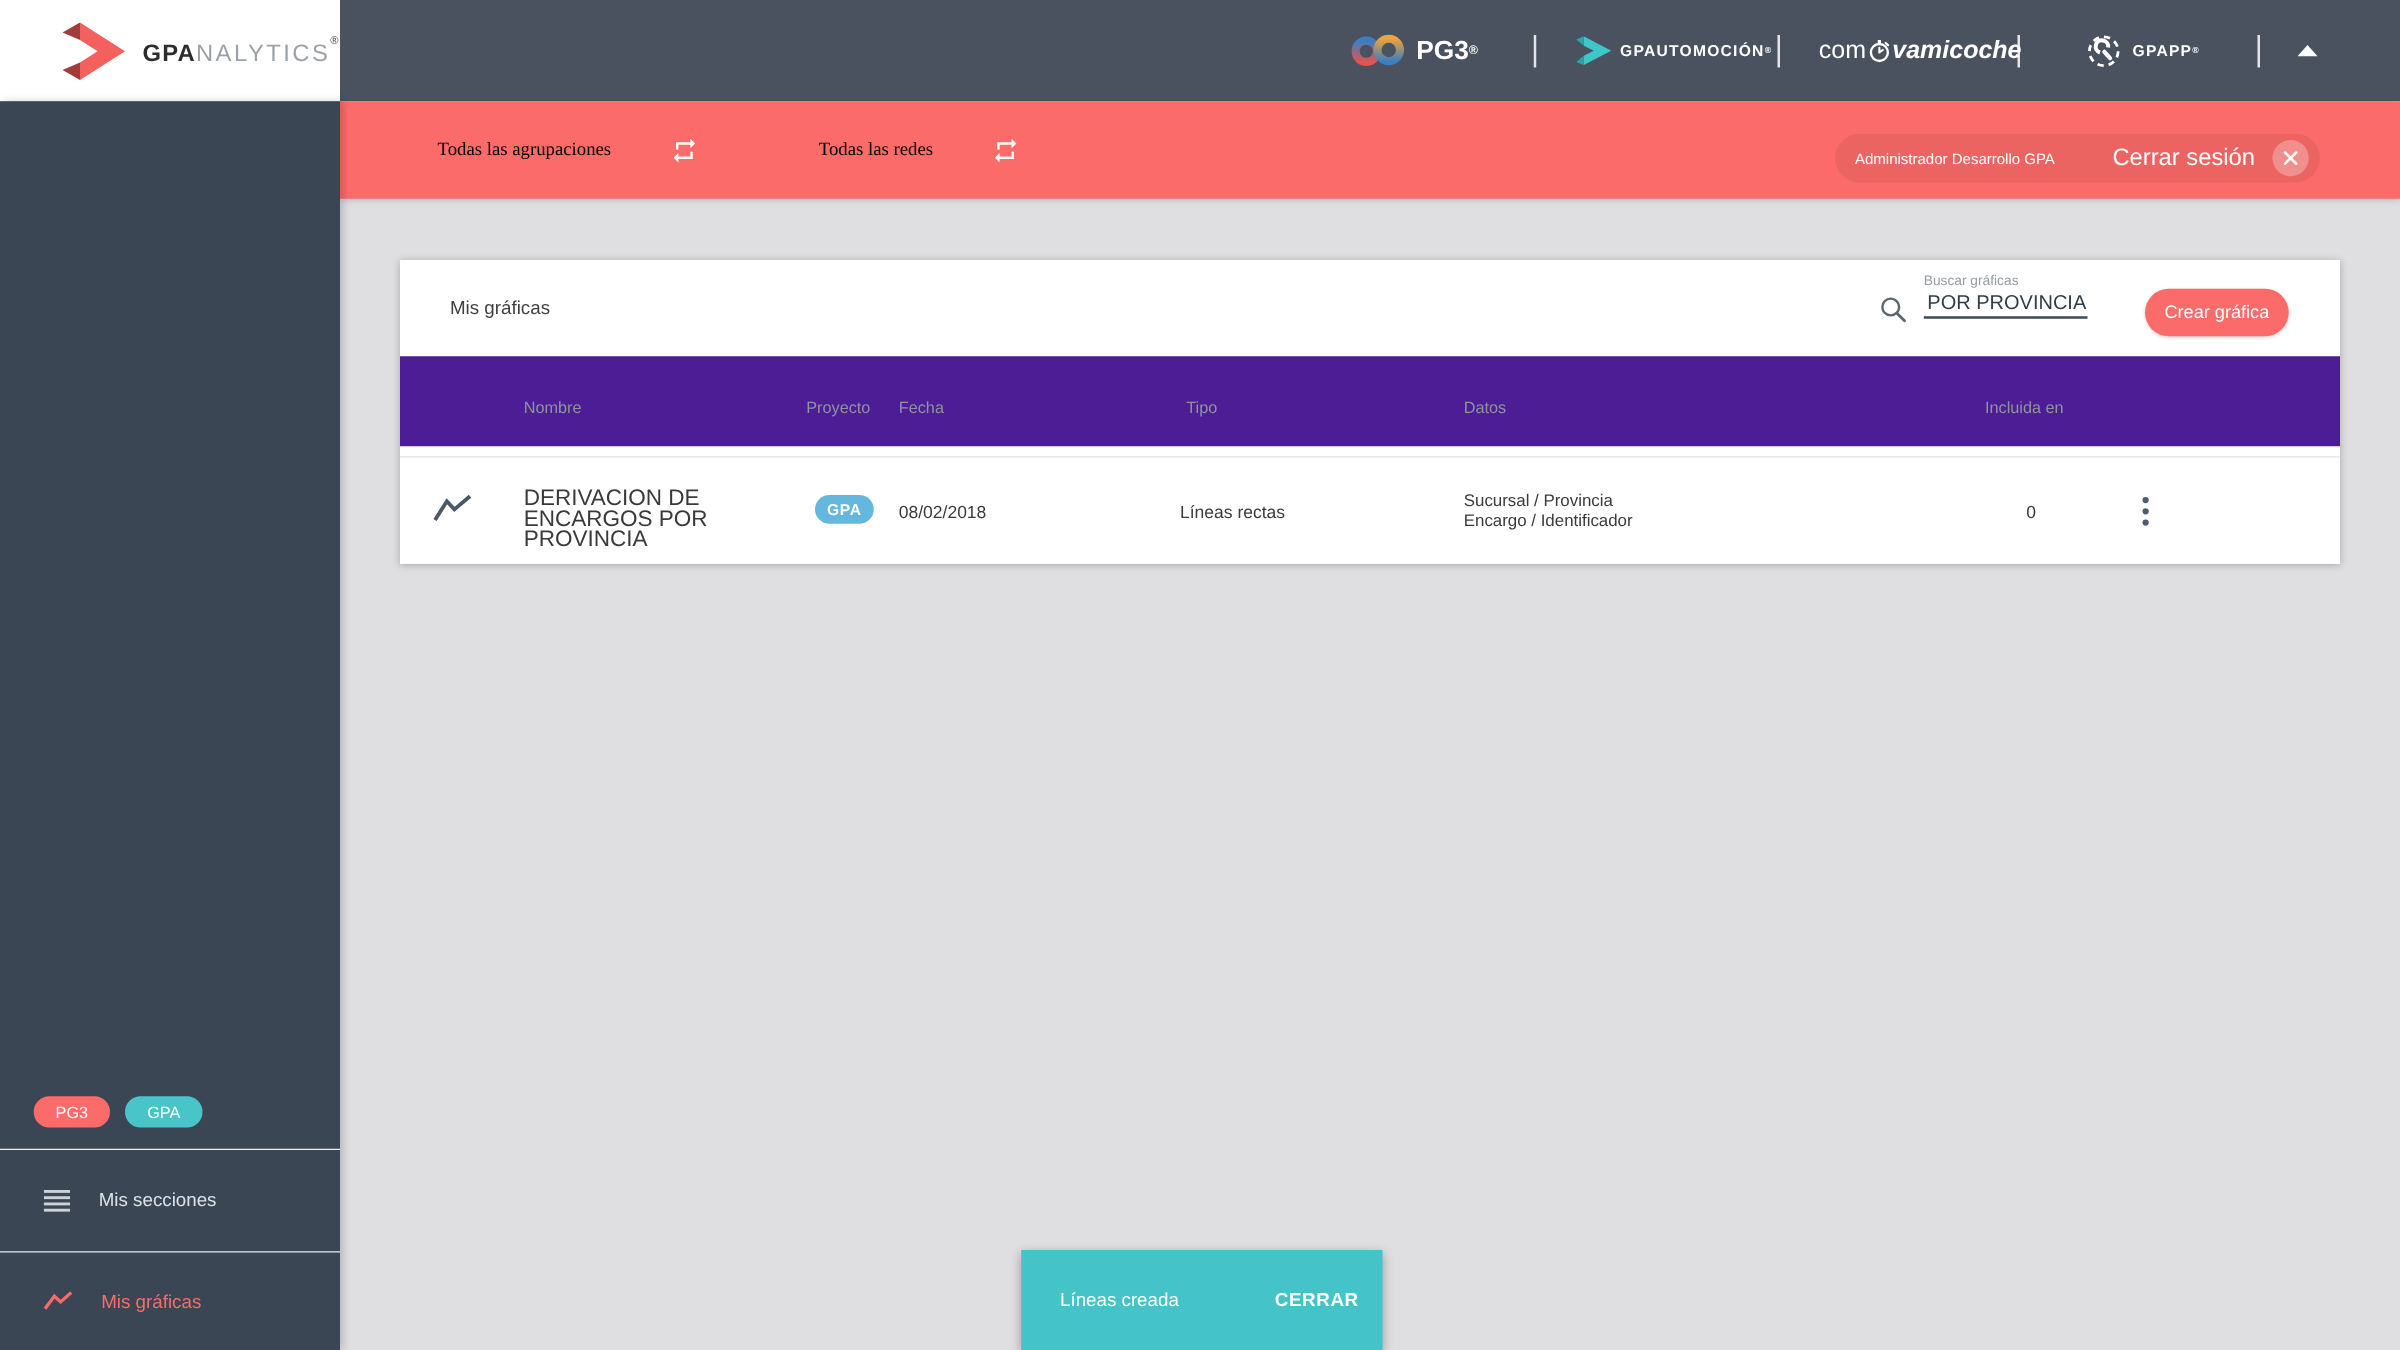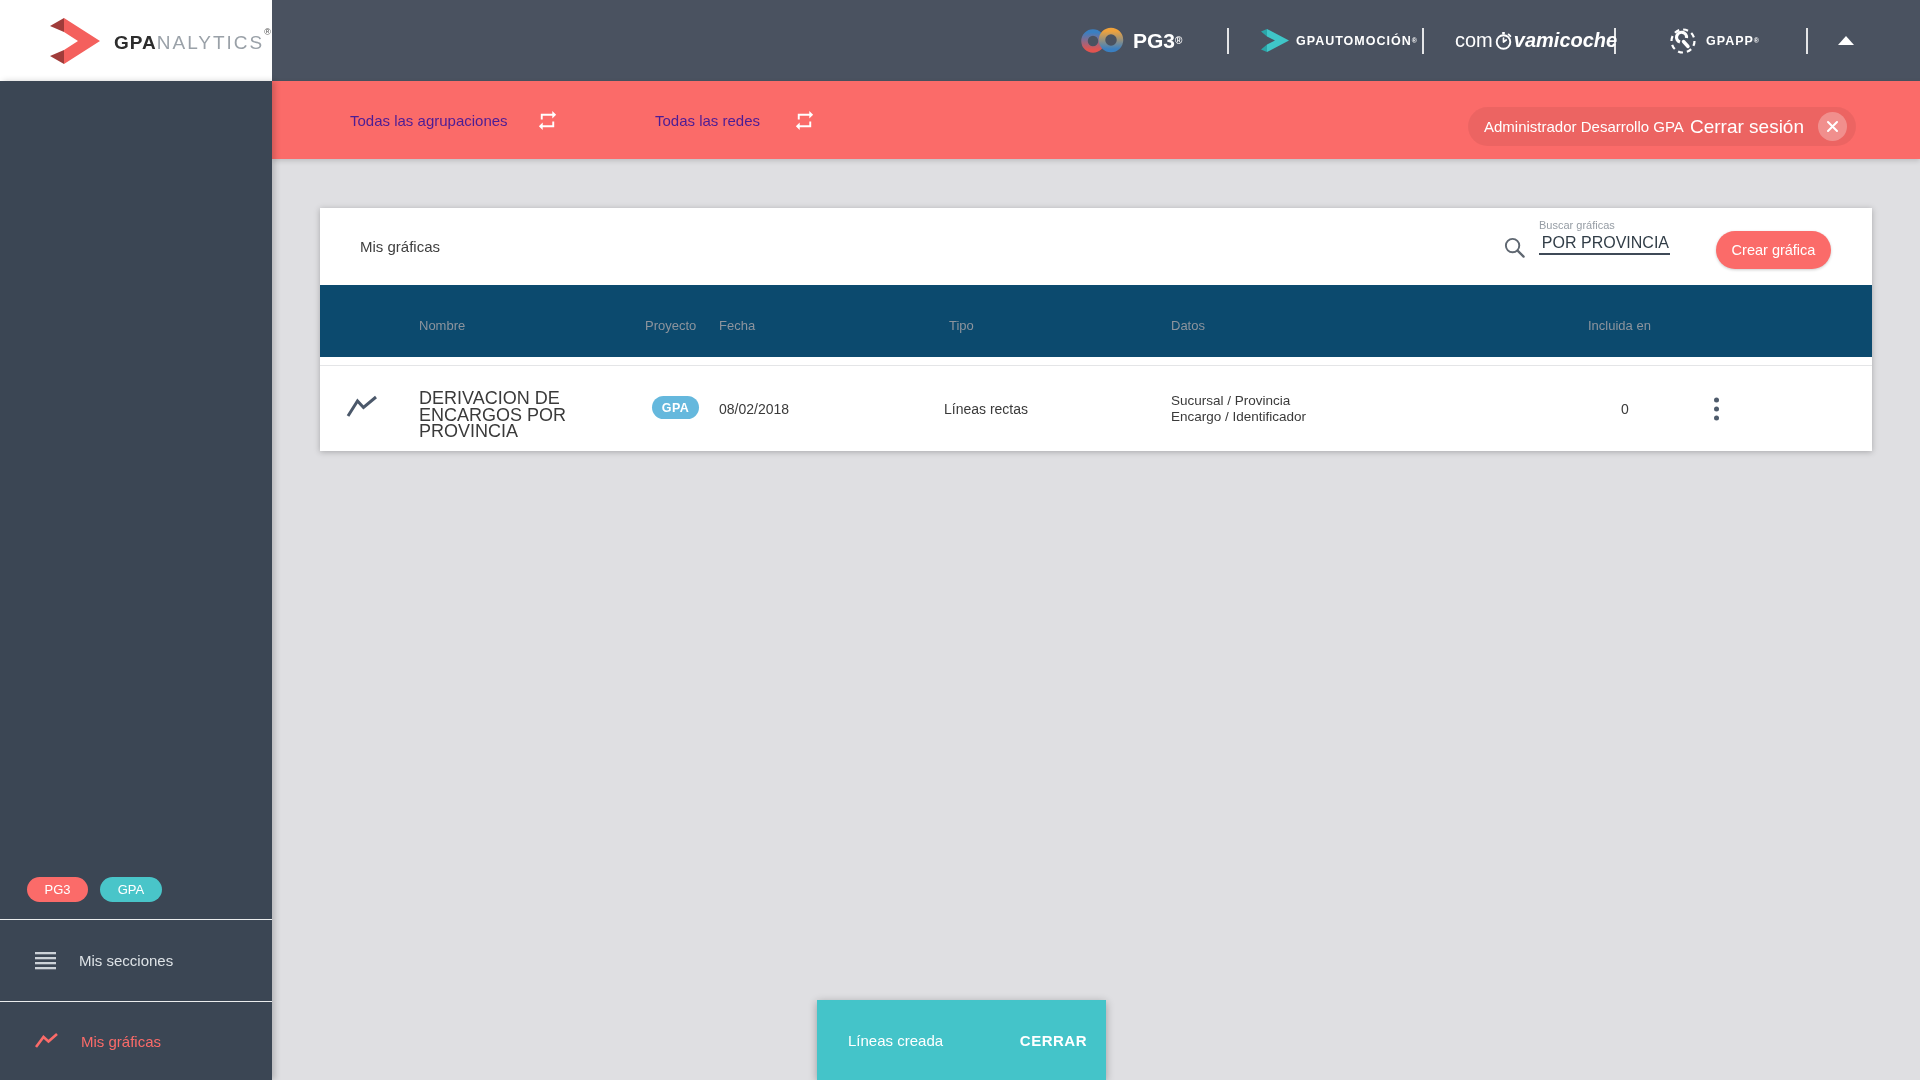--- a/index.html
+++ b/index.html
@@ -20,24 +20,24 @@
   .pg3-text sup{font-size:10px;vertical-align:9px;}
   .gpauto-text,.gpapp-text{font-size:12.5px;letter-spacing:1px;font-weight:bold;}
   .gpauto-text sup,.gpapp-text sup{font-size:7px;vertical-align:7px;}
   .comv{font-size:20px;display:flex;align-items:center;}
   .comv .pre{font-weight:normal;}
   .comv .post{font-weight:bold;font-style:italic;}
   .caret-up{width:0;height:0;border-left:8px solid transparent;border-right:8px solid transparent;border-bottom:9px solid #ffffff;cursor:pointer;}
 
   
   .filterbar{position:absolute;left:272px;top:81px;width:1648px;height:78px;background:#fb6b69;box-shadow:0 2px 5px rgba(0,0,0,.15);}
-  .filter-label{position:absolute;top:0;height:78px;display:flex;align-items:center;color:#4c1d95;font-size:15px;cursor:pointer;}
+  .filter-label{position:absolute;top:0;height:78px;display:flex;align-items:center;color:#000000;font-size:15px;cursor:pointer;font-family:Liberation Serif, serif;}
   .filter-icon{position:absolute;top:28px;cursor:pointer;}
   .user-pill{position:absolute;left:1196px;top:26px;width:388px;height:39px;border-radius:20px;background:rgba(0,0,0,.06);display:flex;align-items:center;padding:0 9px 0 16px;}
-  .user-name{color:#ffffff;font-size:15px;flex:1;}
+  .user-name{color:#ffffff;font-size:12px;flex:1;}
   .logout-btn{color:#ffffff;font-size:19px;margin-right:14px;cursor:pointer;white-space:nowrap;}
   .x-circle{width:29px;height:29px;border-radius:50%;background:rgba(255,255,255,.28);display:flex;align-items:center;justify-content:center;cursor:pointer;}
 
   
   .sidebar{position:absolute;left:0;top:81px;width:272px;height:999px;background:#3b4654;box-shadow:3px 0 6px rgba(0,0,0,.18);}
   .sb-badges{position:absolute;left:0;top:796px;width:272px;height:25px;}
   .sb-badge{position:absolute;top:0;height:25px;border-radius:13px;color:#fff;font-size:13px;display:flex;align-items:center;justify-content:center;cursor:pointer;}
   .sb-badge.pg3{left:27px;width:61px;background:#fb6b69;}
   .sb-badge.gpa{left:100px;width:62px;background:#49c5c9;}
   .sb-div{position:absolute;left:0;width:272px;height:1px;background:rgba(255,255,255,.9);}
@@ -48,21 +48,21 @@
   
   .card{position:absolute;left:320px;top:208px;width:1552px;height:243px;background:#ffffff;box-shadow:0 1px 6px rgba(0,0,0,.25);}
   .card-title{position:absolute;left:40px;top:0;height:77px;display:flex;align-items:center;font-size:15px;color:#3f3f3f;}
   .search-icon{position:absolute;left:1183px;top:28px;cursor:pointer;}
   .search-field{position:absolute;left:1219px;top:11px;width:131px;cursor:text;}
   .search-label{font-size:11px;color:#959ca4;display:block;height:14px;}
   .search-valrow{height:22px;border-bottom:2px solid #3f4a57;display:flex;align-items:center;justify-content:flex-end;overflow:hidden;white-space:nowrap;}
   .search-value{font-size:16px;color:#313d47;}
   .text-caret{display:inline-block;width:1.5px;height:18px;background:#313d47;margin-left:1px;}
   .create-btn{position:absolute;left:1396px;top:23px;width:115px;height:38px;border-radius:19px;background:#fb6b69;border:none;color:#ffffff;font-size:14.5px;display:flex;align-items:center;justify-content:center;cursor:pointer;box-shadow:0 1px 3px rgba(0,0,0,.2);}
-  .thead{position:absolute;left:0;top:77px;width:1552px;height:72px;background:#0c4a6e;}
+  .thead{position:absolute;left:0;top:77px;width:1552px;height:72px;background:#4c1d95;}
   .th{position:absolute;top:0;height:80px;display:flex;align-items:center;font-size:13px;color:#8d949d;}
   .trow{position:absolute;left:0;top:157px;width:1552px;height:86px;background:#ffffff;border-top:1px solid #e4e5e7;cursor:pointer;}
   .cell-name{position:absolute;left:99px;top:24px;width:242px;font-size:18px;line-height:16.5px;color:#3a3a3a;}
   .badge-gpa{position:absolute;left:332px;top:30px;width:47px;height:23px;border-radius:12px;background:#65b8dd;color:#fff;font-size:12.5px;font-weight:bold;letter-spacing:.5px;display:flex;align-items:center;justify-content:center;}
   .cell-plain{position:absolute;top:35px;font-size:14px;color:#3a3a3a;}
   .cell-datos{position:absolute;left:851px;top:27px;font-size:13.5px;line-height:16px;color:#3a3a3a;}
   .row-icon{position:absolute;left:26px;top:29px;}
   .kebab{position:absolute;left:1391px;top:30px;cursor:pointer;}
 
   

